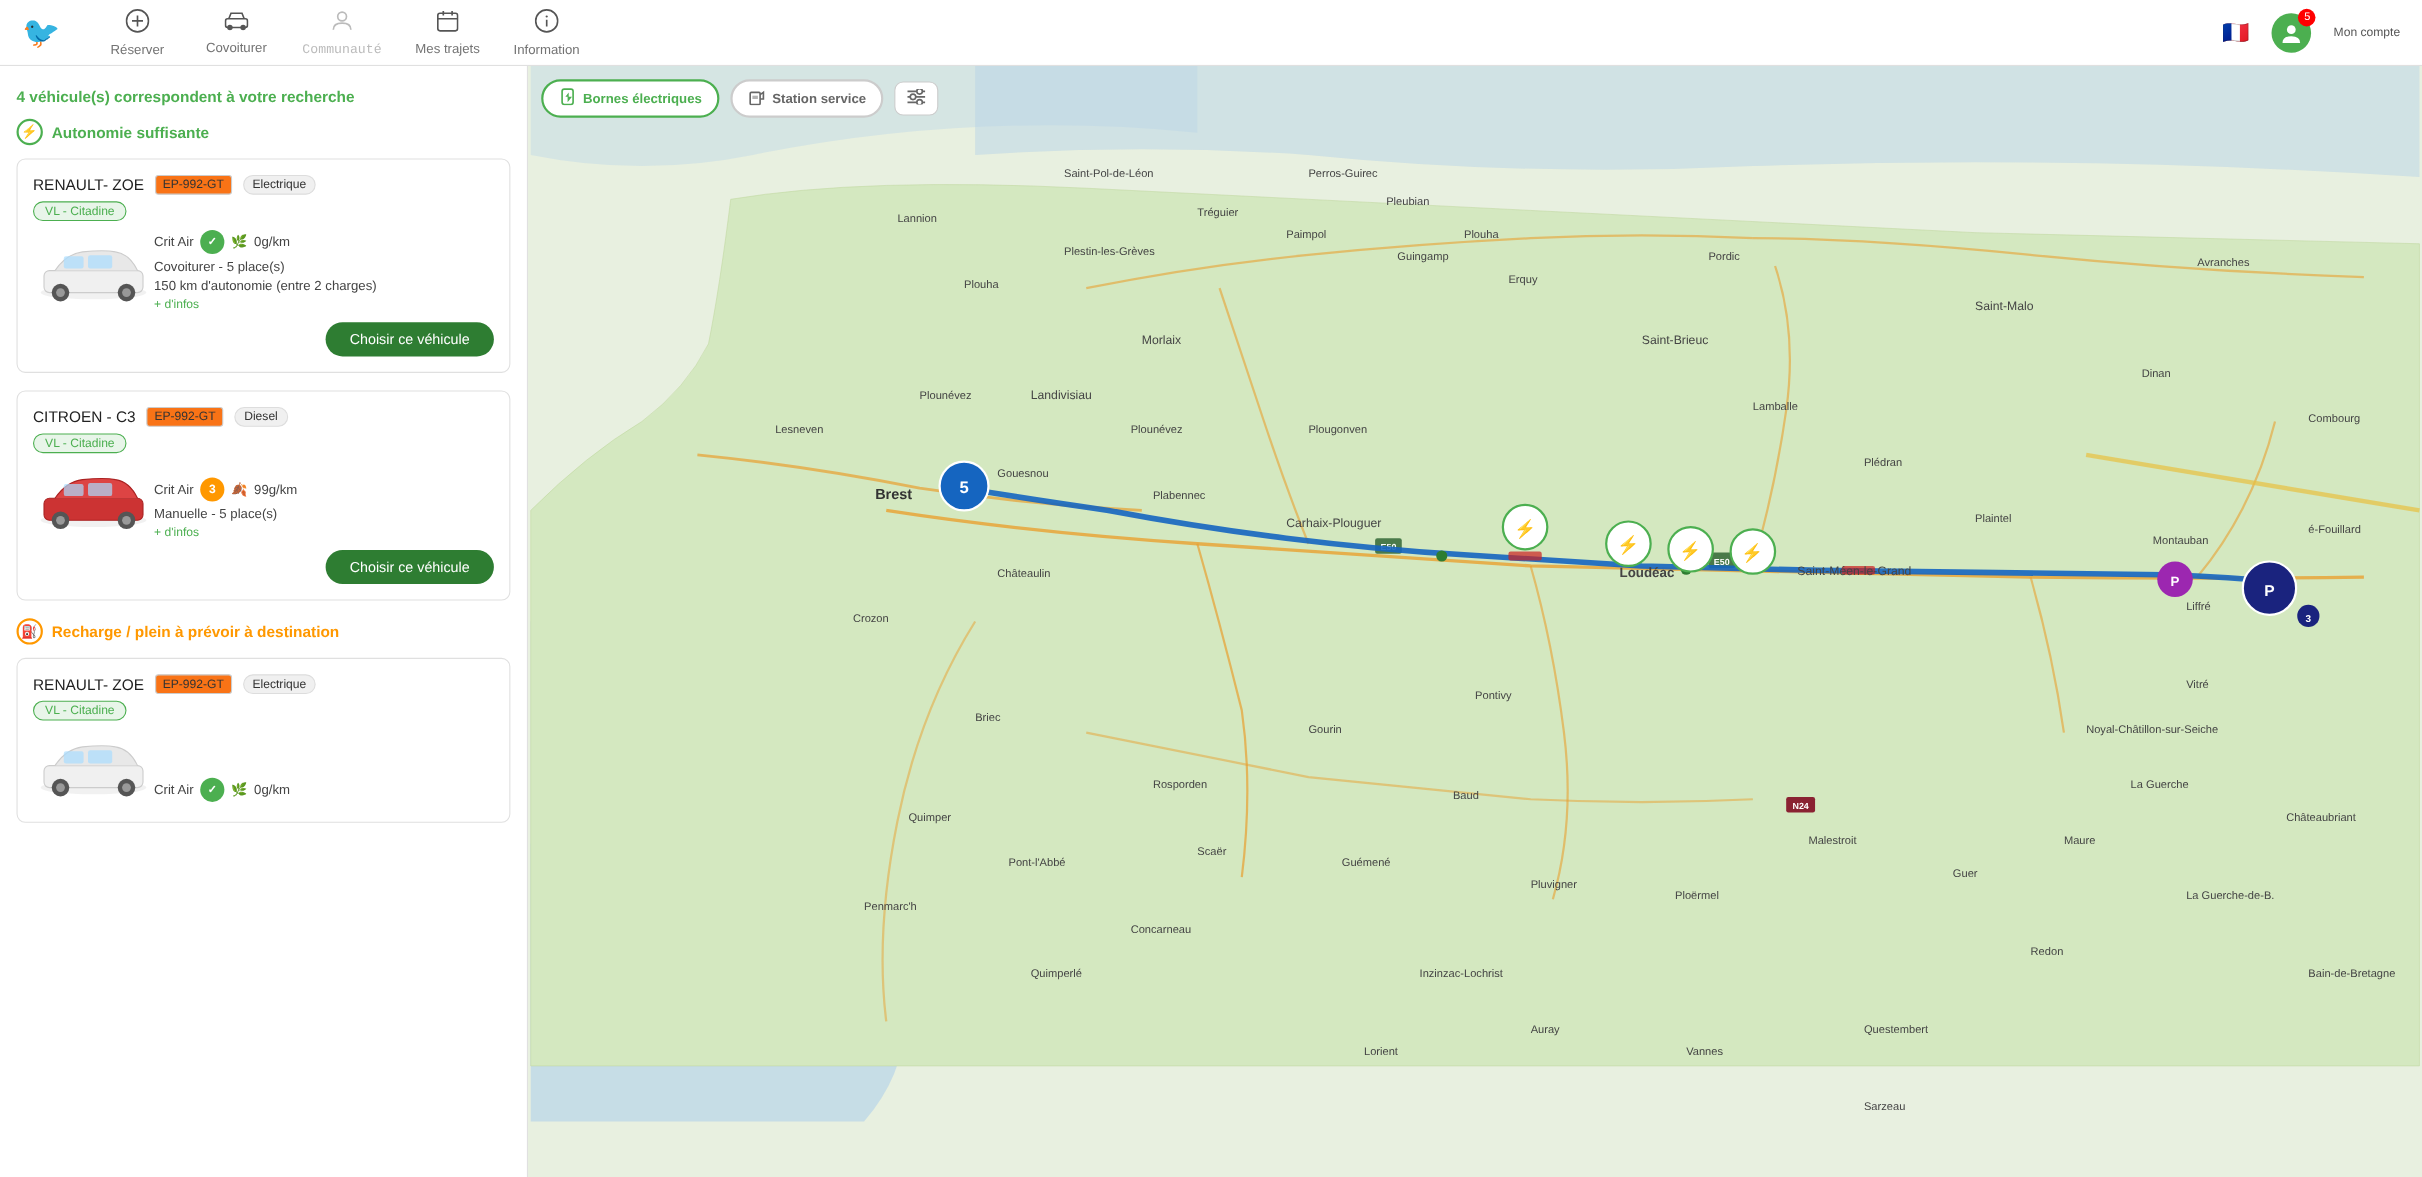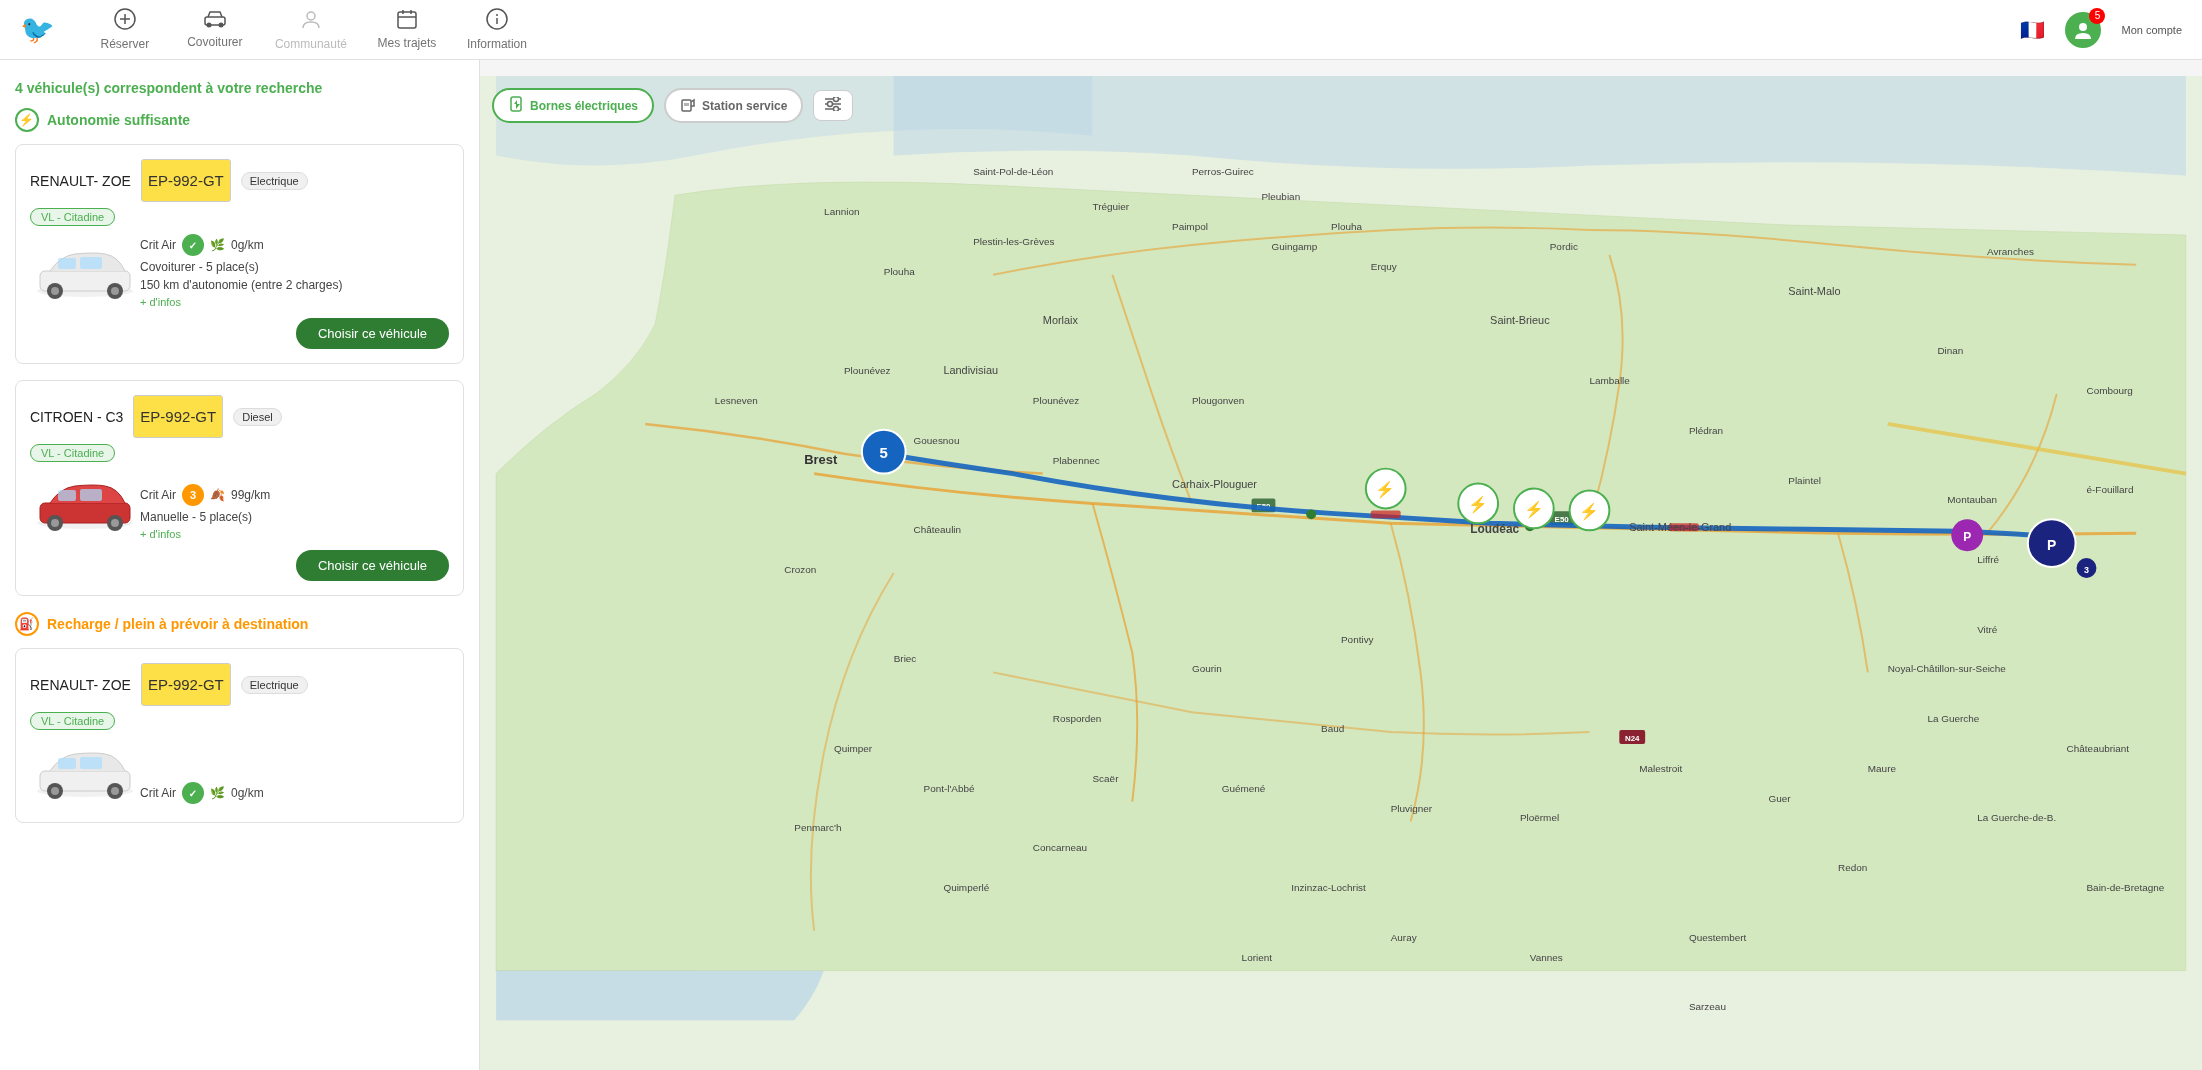--- a/index.html
+++ b/index.html
@@ -10,21 +10,21 @@
       display: flex; align-items: center; height: 60px;
       background: #fff; border-bottom: 1px solid #e0e0e0;
       padding: 0 20px; gap: 30px;
     }
     .nav-logo { color: #4caf50; font-size: 28px; font-weight: bold; margin-right: 10px; }
     .nav-item {
       display: flex; flex-direction: column; align-items: center;
       cursor: pointer; color: #737373; font-size: 12px; gap: 2px; min-width: 60px;
     }
     .nav-item .nav-icon { font-size: 20px; }
-    .nav-item.disabled { color: #bbb; }
+    .nav-item.disabled { color: #bbb; font-family: Liberation Mono, monospace; }
     .nav-right { margin-left: auto; display: flex; align-items: center; gap: 20px; }
     .flag { font-size: 20px; }
     .avatar-wrap { position: relative; }
     .avatar { width: 36px; height: 36px; border-radius: 50%; background: #4caf50; display: flex; align-items: center; justify-content: center; color: white; font-size: 18px; }
     .badge { position: absolute; top: -4px; right: -4px; background: red; color: white; border-radius: 50%; width: 16px; height: 16px; font-size: 10px; display: flex; align-items: center; justify-content: center; }
     .nav-account { font-size: 11px; color: #555; text-align: center; }
 
     
     .main { display: flex; height: calc(100vh - 60px); }
 
@@ -35,21 +35,21 @@
 
     .section-header { display: flex; align-items: center; gap: 8px; margin-bottom: 12px; color: #4caf50; font-weight: bold; font-size: 14px; }
     .section-icon { width: 24px; height: 24px; border-radius: 50%; border: 2px solid #4caf50; display: flex; align-items: center; justify-content: center; font-size: 12px; }
 
     .vehicle-card {
       border: 1px solid #e0e0e0; border-radius: 8px; padding: 14px;
       margin-bottom: 16px; background: #fff;
     }
     .card-header { display: flex; align-items: center; gap: 10px; margin-bottom: 6px; }
     .card-title { font-weight: normal; font-size: 14px; color: #222; }
-    .plate { background: #fde047; border: 1px solid #ccc; border-radius: 3px; padding: 12px 6px; font-size: 15px; color: #333; }
+    .plate { background: #f97316; border: 1px solid #ccc; border-radius: 3px; padding: 2px 6px; font-size: 11px; color: #333; }
     .fuel-badge { background: #f0f0f0; border-radius: 12px; padding: 2px 8px; font-size: 11px; color: #333; border: 1px solid #ddd; }
     .tag { background: #e8f5e9; border: 1px solid #4caf50; border-radius: 12px; padding: 2px 10px; font-size: 11px; color: #4caf50; display: inline-block; margin-bottom: 8px; }
 
     .card-body { display: flex; align-items: flex-end; }
     .car-img { width: 110px; height: 70px; display: flex; align-items: center; justify-content: center; }
     .card-details { flex: 1; }
     .detail-row { display: flex; align-items: center; gap: 6px; margin-bottom: 4px; font-size: 12px; color: #444; }
     .crit-air-badge { width: 22px; height: 22px; border-radius: 50%; display: flex; align-items: center; justify-content: justify; font-size: 10px; font-weight: bold; color: white; align-items: center; justify-content: center; }
     .crit-air-green { background: #4caf50; }
     .crit-air-orange { background: #ff9800; font-size: 11px; }
@@ -58,21 +58,21 @@
 
     .choose-btn {
       background: #2e7d32; color: white; border: none; border-radius: 20px;
       padding: 8px 22px; font-size: 13px; cursor: pointer; margin-top: 10px; float: right;
     }
 
     .orange-section { color: #ff9800; }
     .section-icon-orange { border-color: #ff9800; color: #ff9800; }
 
     
-    .map-area { flex: 1; position: relative; background: #e8f0e0; overflow: hidden; margin-top: 16px; }
+    .map-area { flex: 1; position: relative; background: #e8f0e0; overflow: hidden; }
     .map-toolbar {
       position: absolute; top: 12px; left: 12px; z-index: 10;
       display: flex; gap: 10px; align-items: center;
     }
     .map-btn {
       display: flex; align-items: center; gap: 6px;
       background: #fff; border: 2px solid #4caf50; border-radius: 20px;
       padding: 6px 14px; font-size: 12px; cursor: pointer; color: #4caf50; font-weight: bold;
     }
     .map-btn-grey { border-color: #ccc; color: #666; font-weight: bold; align-items: center; }

